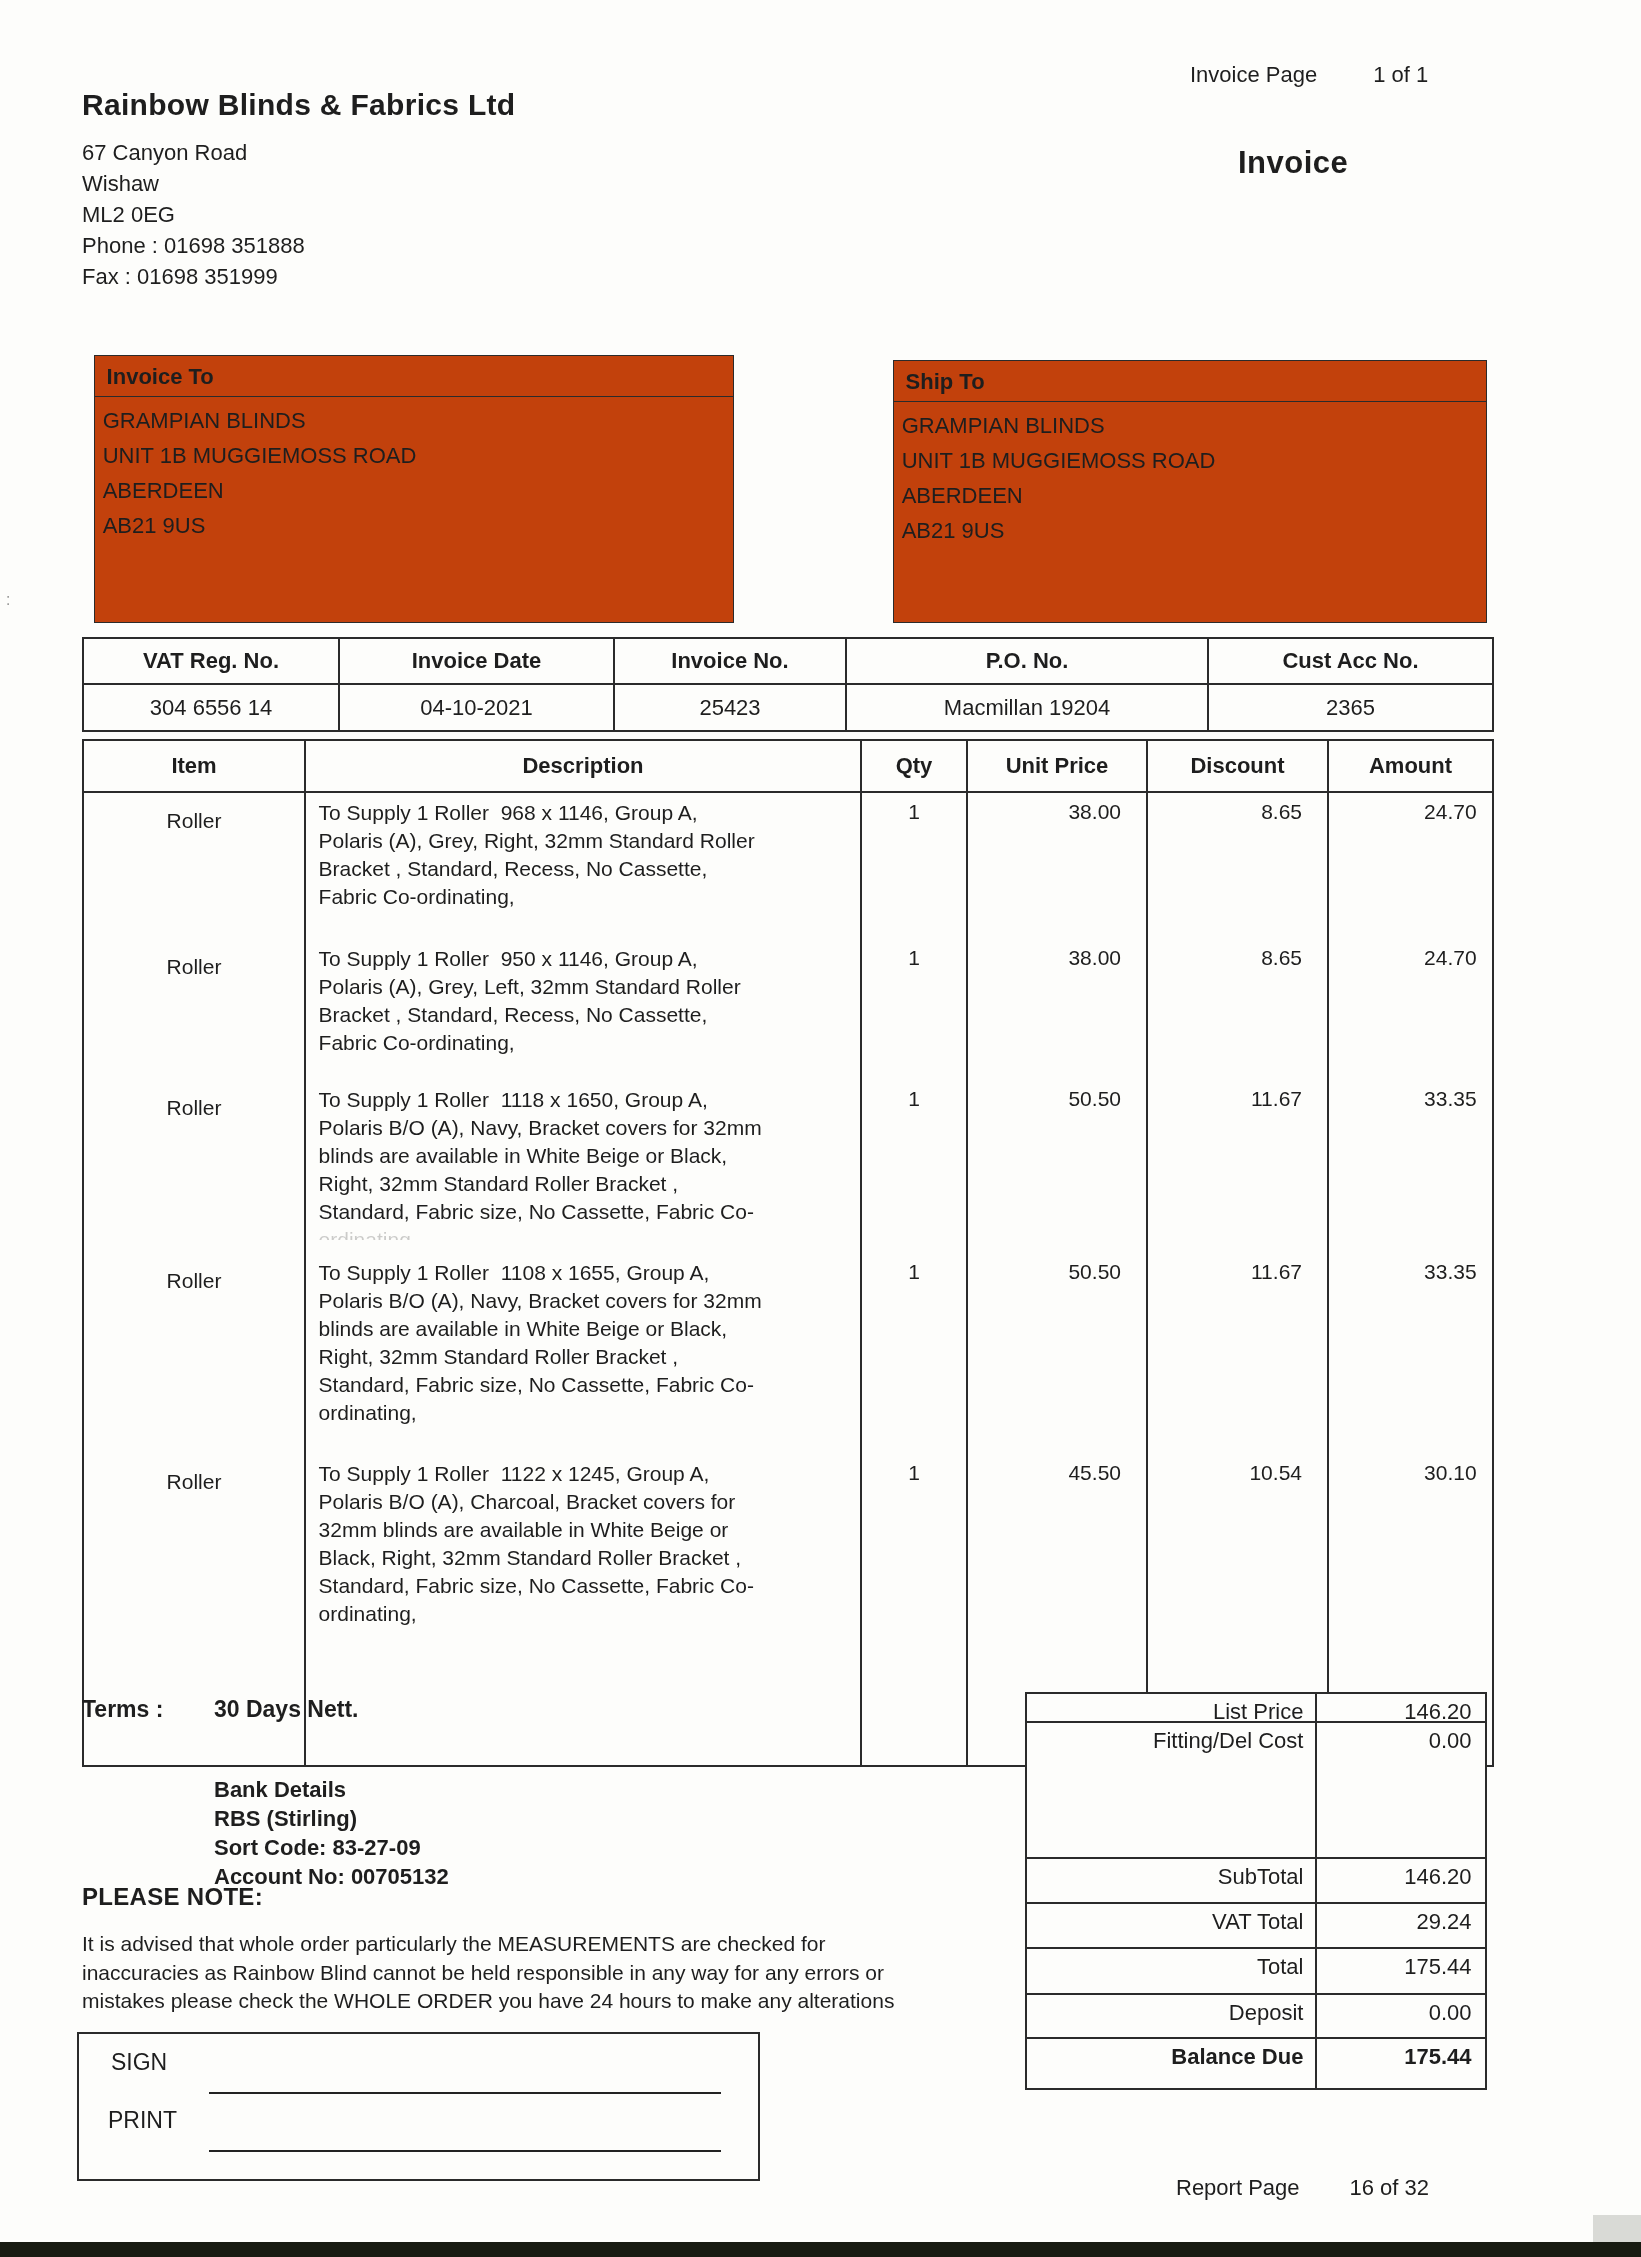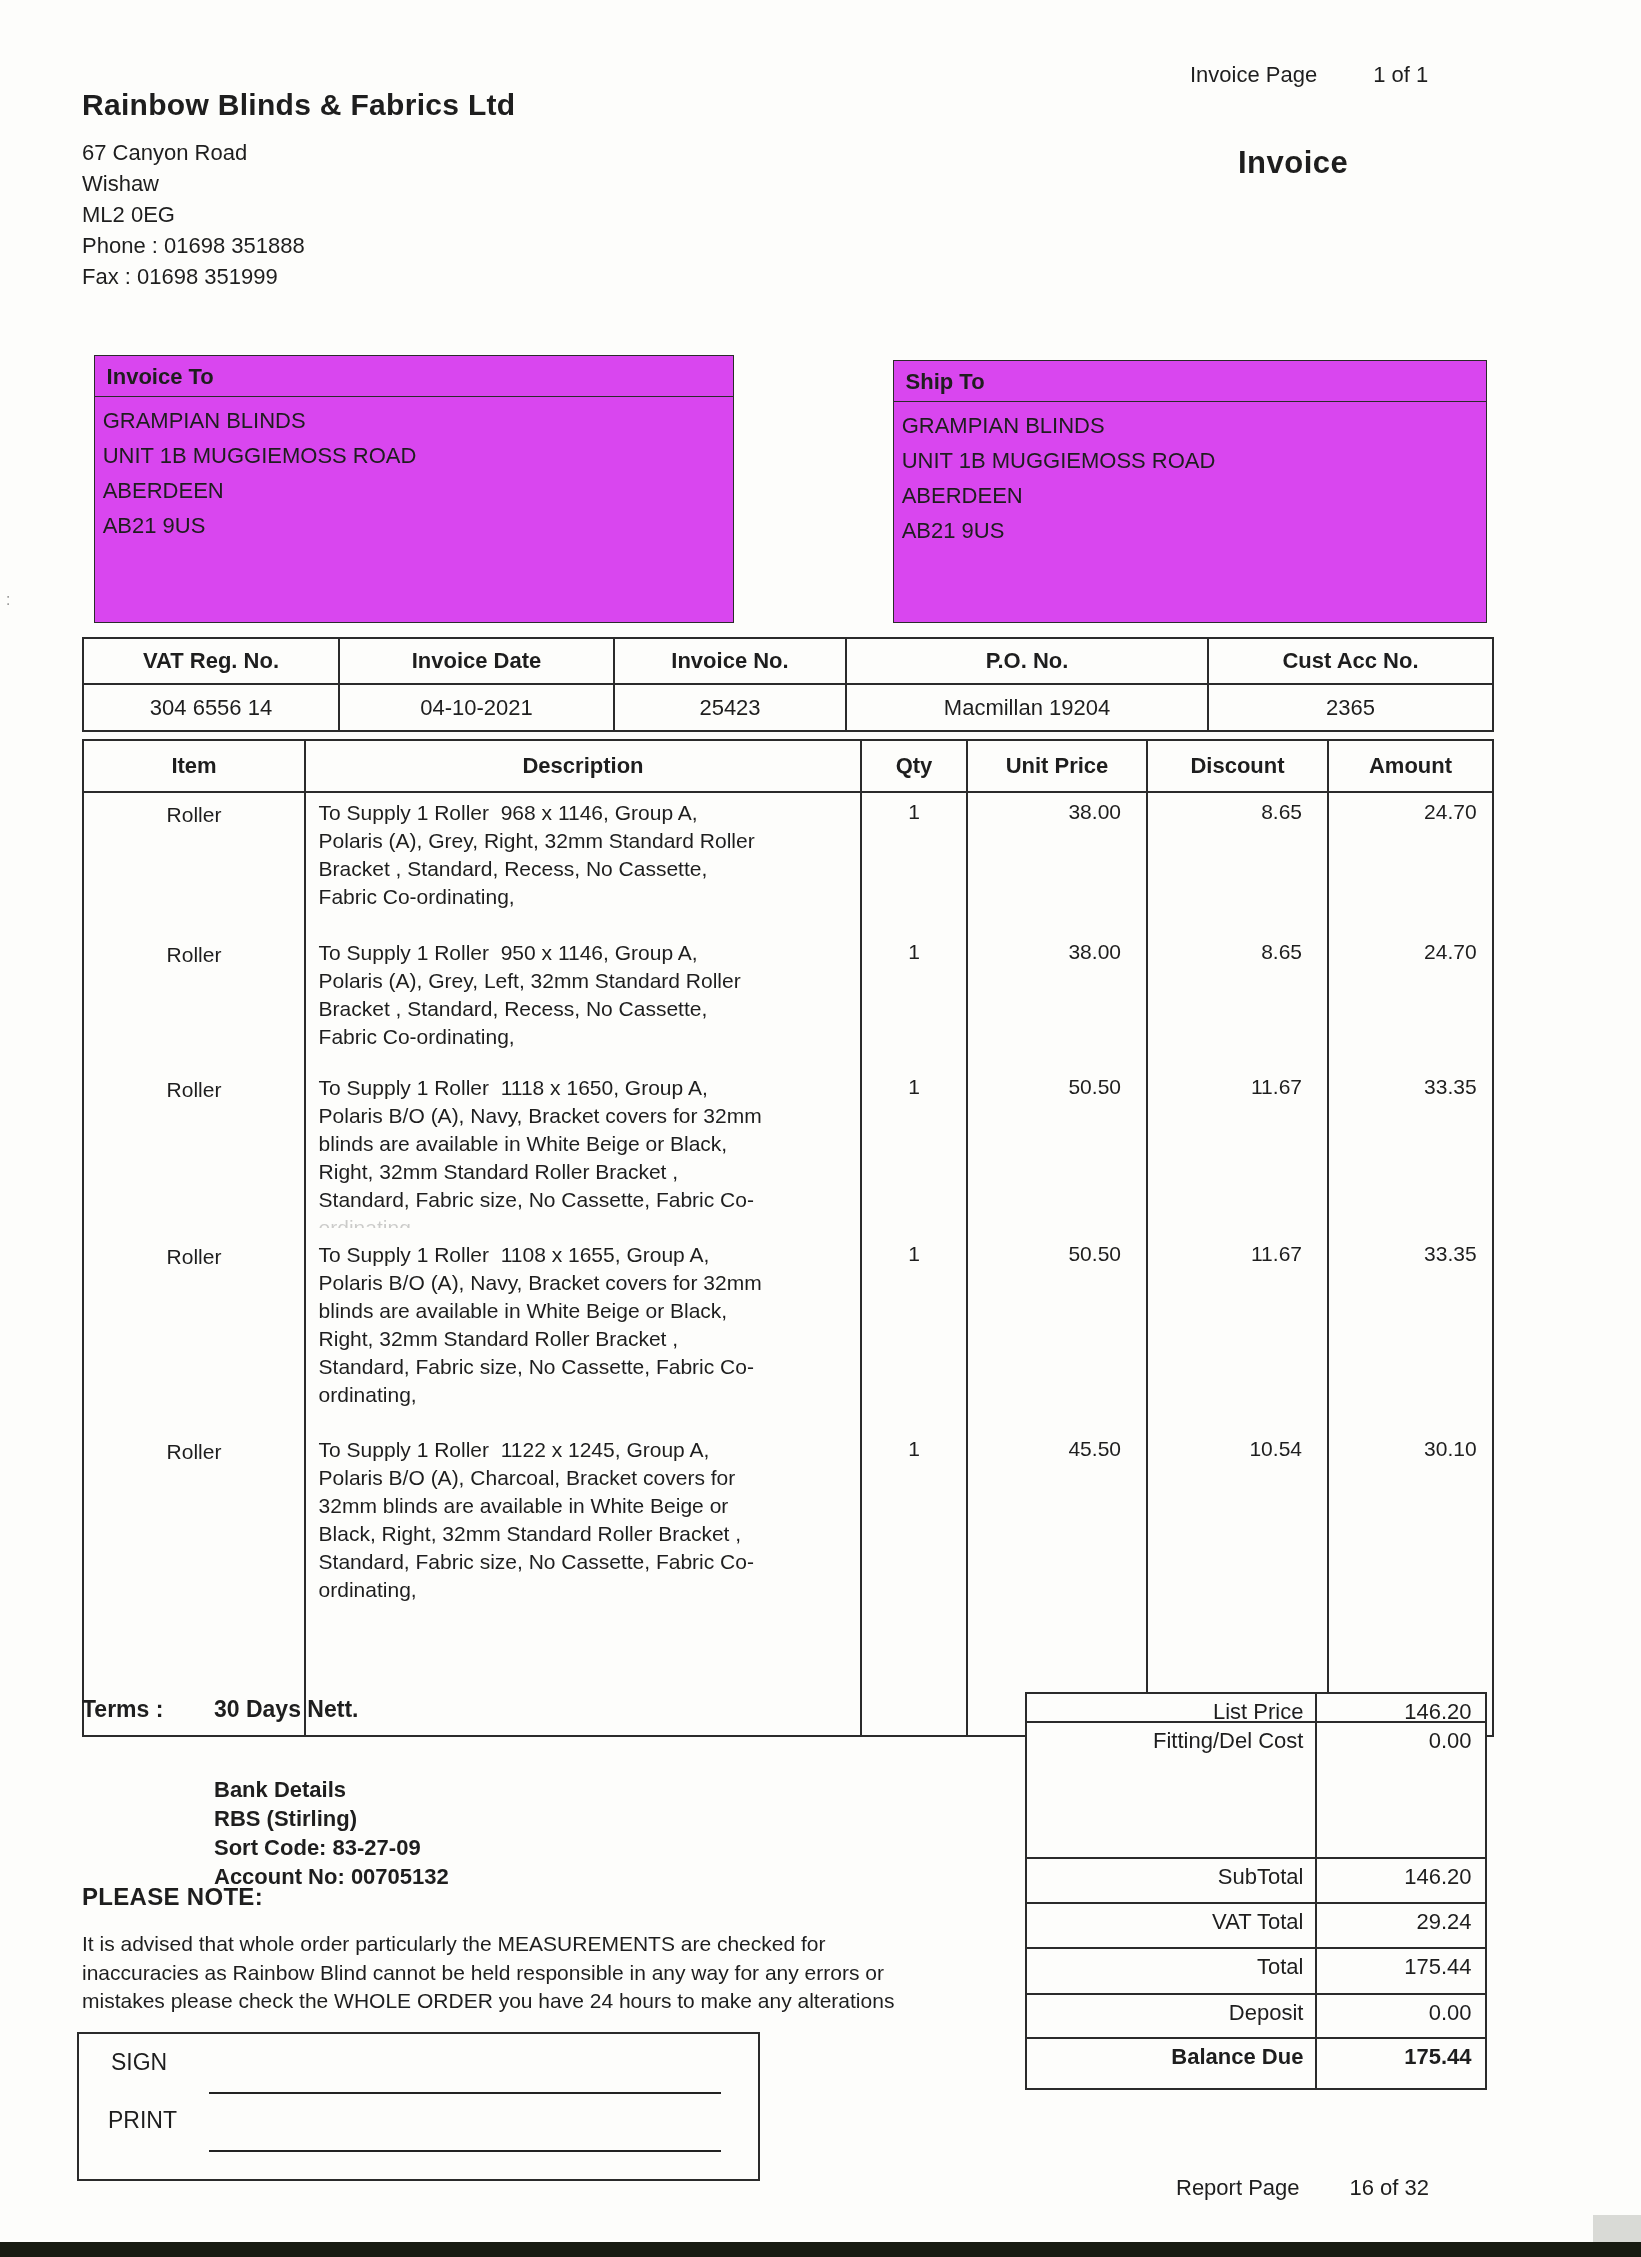--- a/index.html
+++ b/index.html
@@ -11,21 +11,21 @@
     color:#1e1e1e;
     overflow:hidden;
   }
   
   .company{position:absolute;left:82px;top:88px;}
   .company-name{font-size:30px;font-weight:bold;letter-spacing:0.3px;margin-bottom:15.4px;}
   .company-lines div{font-size:22px;line-height:31px;}
   .page-head-right{position:absolute;left:1190px;top:62px;font-size:22px;display:flex;gap:56px;}
   .invoice-title{position:absolute;left:1238px;top:145px;font-size:31px;font-weight:bold;letter-spacing:0.5px;}
   
-  .addr-box{position:absolute;border:1.9px solid #2b2b2b;background:#d946ef;}
+  .addr-box{position:absolute;border:1.9px solid #2b2b2b;background:#c2410c;}
   .box-invoice-to{left:94px;top:355px;width:638px;height:266px;}
   .box-ship-to{left:893px;top:360px;width:592px;height:261px;}
   .addr-head{font-size:22px;font-weight:bold;padding:7.7px 11.6px 6.8px;border-bottom:1.9px solid #2b2b2b;}
   .addr-body{padding:5.8px 7.7px;}
   .addr-body div{font-size:22px;line-height:35px;}
   
   table{border-collapse:collapse;table-layout:fixed;}
   .meta{position:absolute;left:82px;top:637px;width:1410px;}
   .meta th,.meta td{border:2.4px solid #2b2b2b;text-align:center;font-size:22px;}
   .meta th{height:42px;font-weight:bold;}
@@ -34,21 +34,21 @@
   .items{position:absolute;left:82px;top:739px;width:1410px;height:946px;border:2.9px solid #2b2b2b;}
   .items th{height:48px;font-size:22px;font-weight:bold;text-align:center;
     border-bottom:2.4px solid #2b2b2b;border-left:2.4px solid #2b2b2b;}
   .items td{vertical-align:top;border-left:2.4px solid #2b2b2b;font-size:21px;}
   .items th:first-child,.items td:first-child{border-left:none;}
   .items tbody tr:nth-child(1) td{height:129px;}
   .items tbody tr:nth-child(2) td{height:124px;}
   .items tbody tr:nth-child(3) td{height:156px;}
   .items tbody tr:nth-child(4) td{height:184px;}
   .items tbody tr:nth-child(5) td{height:294px;}
-  td.c-item{text-align:center;padding-top:10px;}
+  td.c-item{text-align:center;padding-top:16px;}
   td.c-desc{padding:5.8px 5.8px 0 12.6px;line-height:28px;white-space:pre-wrap;}
   td.c-qty{text-align:center;padding-top:6.8px;}
   td.c-unit{text-align:right;padding:6.8px 25px 0 0;}
   td.c-disc{text-align:right;padding:6.8px 25px 0 0;}
   td.c-amt{text-align:right;padding:6.8px 15.4px 0 0;}
   .faded{display:block;opacity:.22;height:14.5px;overflow:hidden;filter:blur(0.5px);}
   
   .terms-row{position:absolute;left:82px;top:1696px;font-size:23px;font-weight:bold;}
   .terms-row .t-val{position:absolute;left:132px;white-space:nowrap;}
   .bank{position:absolute;left:214px;top:1775px;}

